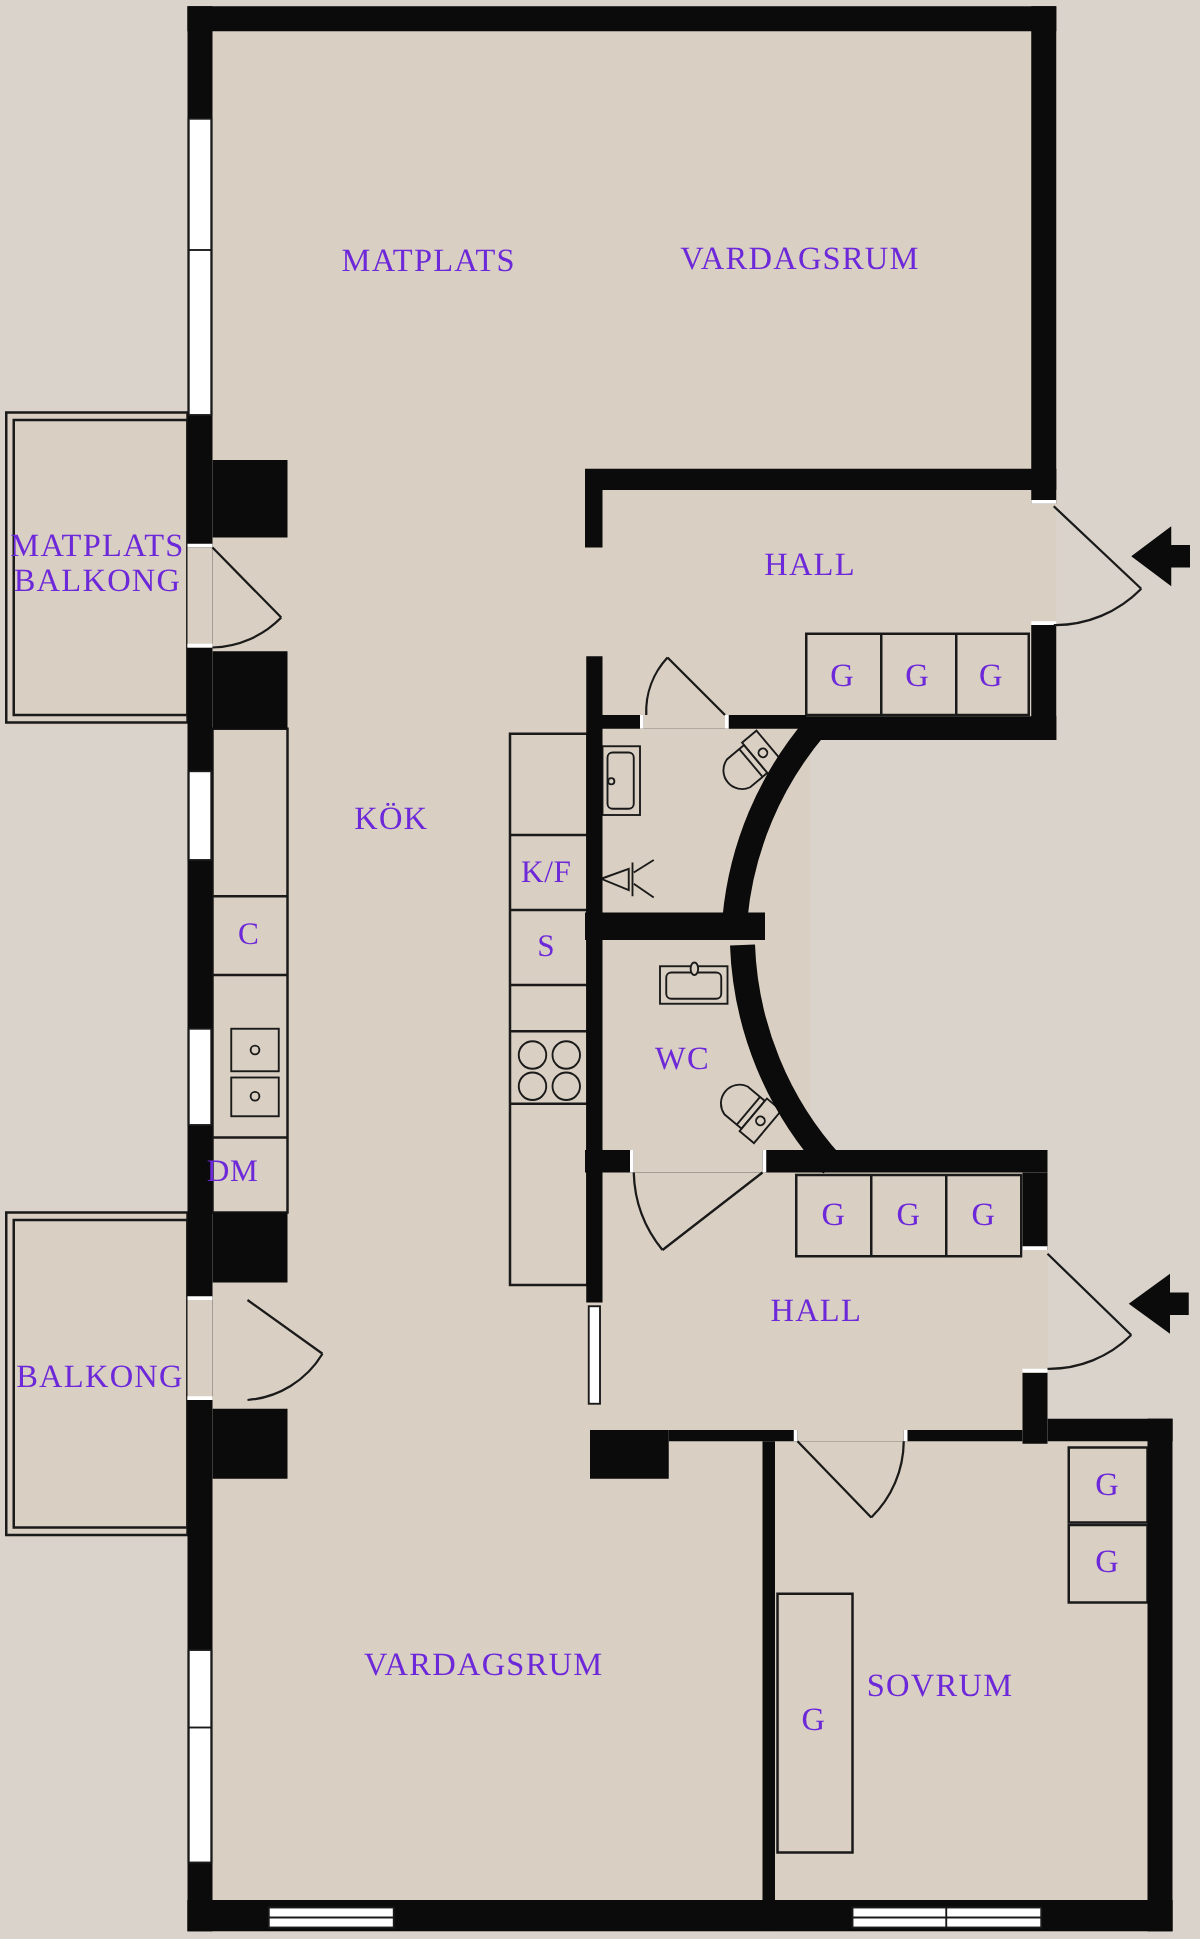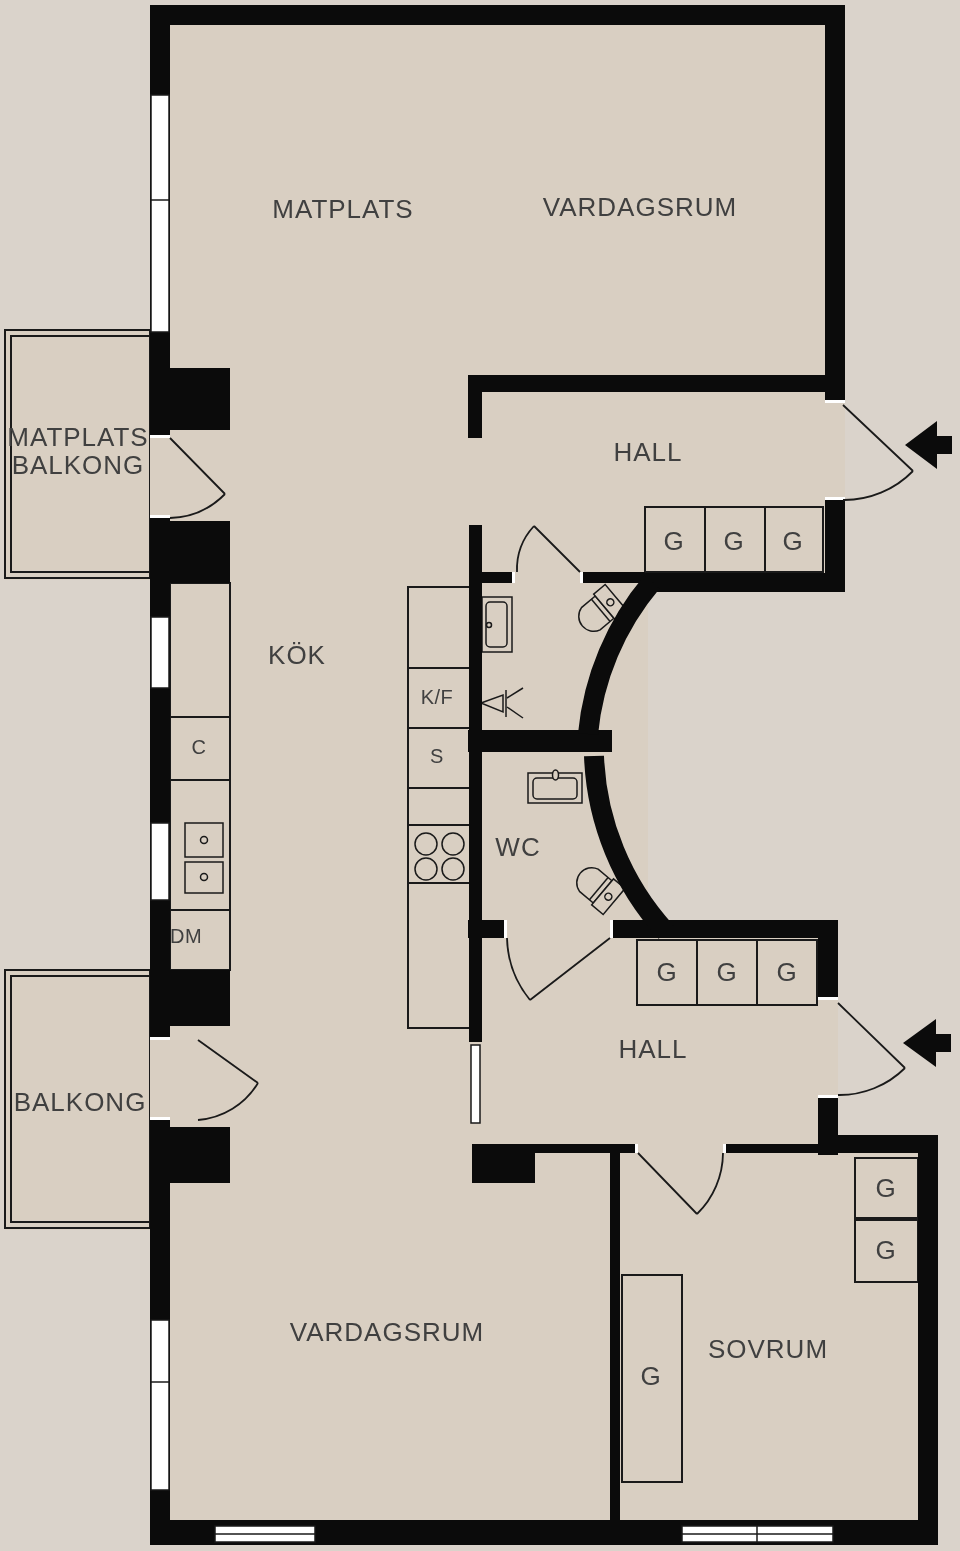--- a/index.html
+++ b/index.html
@@ -1,21 +1,21 @@
 <!DOCTYPE html>
 <html><head>
 <meta charset="utf-8">
 <style>
   html,body{margin:0;padding:0;background:#dad3cb;}
   .plan{position:relative;width:960px;height:1551px;background:#dad3cb;overflow:hidden;
         font-family:"Liberation Sans", sans-serif;}
   .plan svg{position:absolute;left:0;top:0;}
   .lbl{position:absolute;transform:translate(-50%,-50%);white-space:nowrap;
-       color:#404040;font-size:26px;line-height:1.08;letter-spacing:1px;text-align:center;}
-  .lbl.small{font-size:20px;letter-spacing:0.5px;text-align:right;}
+       color:#6d28d9;font-size:26px;line-height:1.08;letter-spacing:1px;text-align:center;font-family:Liberation Serif, serif;}
+  .lbl.small{font-size:25px;letter-spacing:0.5px;text-align:right;}
   .fill-int{fill:#d9cfc2;}
   .wall{fill:#0b0b0b;}
   .punch{fill:#d9cfc2;}
   .win{fill:#ffffff;stroke:#1a1a1a;stroke-width:1.5;}
   .thin{fill:none;stroke:#1a1a1a;stroke-width:2;}
   .thin15{fill:none;stroke:#1a1a1a;stroke-width:1.5;}
   .fix{fill:#d9cfc2;stroke:#1a1a1a;stroke-width:2;}
   .fix15{fill:#d9cfc2;stroke:#1a1a1a;stroke-width:1.5;}
   .swing{fill:none;stroke:#1a1a1a;stroke-width:1.8;}
   .curve{fill:none;stroke:#0b0b0b;stroke-width:20;}
@@ -210,29 +210,29 @@
   <div class="lbl" style="left:343px;top:209px;">MATPLATS</div>
   <div class="lbl" style="left:640px;top:207px;">VARDAGSRUM</div>
   <div class="lbl" style="left:78px;top:451px;">
     <div>MATPLATS</div>
     <div>BALKONG</div>
   </div>
   <div class="lbl" style="left:648px;top:452px;">HALL</div>
   <div class="lbl" style="left:674px;top:541px;">G</div>
   <div class="lbl" style="left:734px;top:541px;">G</div>
   <div class="lbl" style="left:793px;top:541px;">G</div>
-  <div class="lbl" style="left:297px;top:655px;">KÖK</div>
+  <div class="lbl" style="left:313px;top:655px;">KÖK</div>
   <div class="lbl small" style="left:437px;top:698px;">K/F</div>
   <div class="lbl small" style="left:199px;top:748px;">C</div>
   <div class="lbl small" style="left:437px;top:757px;">S</div>
-  <div class="lbl" style="left:518px;top:847px;">WC</div>
+  <div class="lbl" style="left:546px;top:847px;">WC</div>
   <div class="lbl small" style="left:186px;top:937px;">DM</div>
   <div class="lbl" style="left:80px;top:1102px;">BALKONG</div>
   <div class="lbl" style="left:653px;top:1049px;">HALL</div>
   <div class="lbl" style="left:667px;top:972px;">G</div>
   <div class="lbl" style="left:727px;top:972px;">G</div>
   <div class="lbl" style="left:787px;top:972px;">G</div>
   <div class="lbl" style="left:387px;top:1332px;">VARDAGSRUM</div>
-  <div class="lbl" style="left:768px;top:1349px;">SOVRUM</div>
+  <div class="lbl" style="left:752px;top:1349px;">SOVRUM</div>
   <div class="lbl" style="left:886px;top:1188px;">G</div>
   <div class="lbl" style="left:886px;top:1250px;">G</div>
   <div class="lbl" style="left:651px;top:1376px;">G</div>
 </div>
 
 </body></html>

